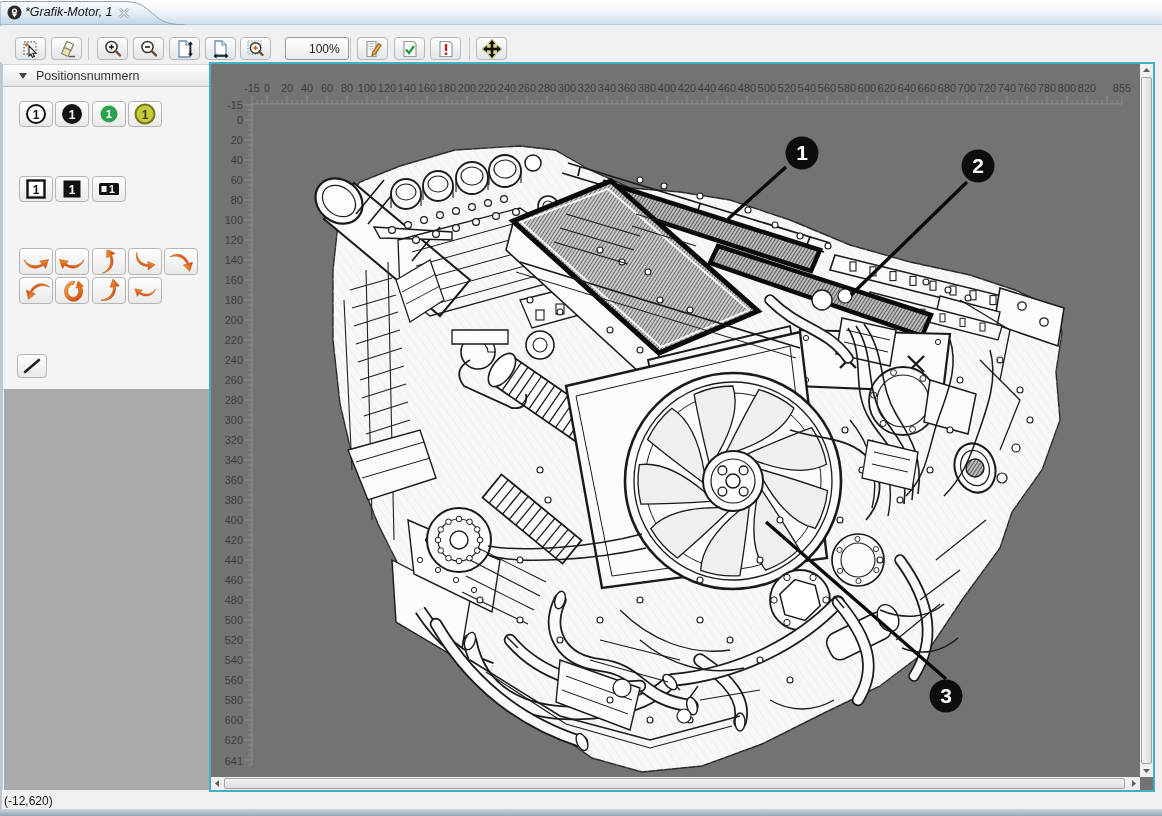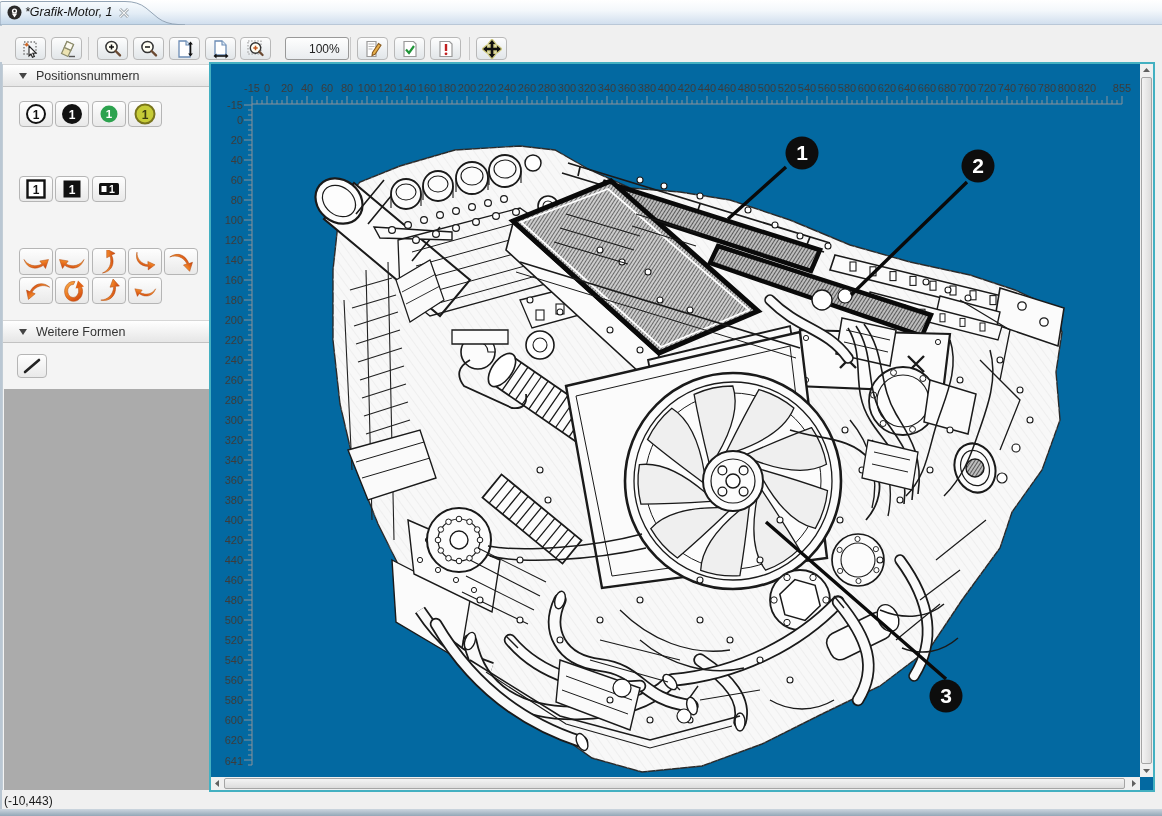--- a/index.html
+++ b/index.html
@@ -23,21 +23,21 @@
   border-right:1px solid #a6a6a6; border-left:1px solid #c2cdd6; }
 .ph { position:absolute; left:0; width:206px; height:23px; background:linear-gradient(#ffffff,#e6e6e6);
   border-top:1px solid #d6d6d6; border-bottom:1px solid #c2c2c2; display:flex; align-items:center; }
 .tri { width:0; height:0; border-left:4.5px solid transparent; border-right:4.5px solid transparent;
   border-top:6px solid #444; margin-left:16px; }
 .phl { font-size:12.5px; color:#333; margin-left:9px; }
 .pb { position:absolute; border:1px solid #b5b5b5; border-radius:4px;
   background:linear-gradient(#fefefe,#e9e9e9); display:flex; align-items:center; justify-content:center; }
 .grayfill { position:absolute; left:1px; top:325px; width:205px; height:401px; background:#ababab; }
 
-.view { position:absolute; left:209px; top:62px; width:946px; height:730px; border:2px solid #43b0c1; background:#0369a1; }
+.view { position:absolute; left:209px; top:62px; width:946px; height:730px; border:2px solid #43b0c1; background:#737373; }
 .rl { font-size:11px; fill:#3c3c3c; font-family:"Liberation Sans",sans-serif; }
 .co { font-size:21px; font-weight:bold; fill:#ffffff; font-family:"Liberation Sans",sans-serif; }
 
 .vsb { position:absolute; right:0; top:0; width:13px; height:713px; background:#f0f0f0; }
 .hsb { position:absolute; left:0; bottom:0; width:929px; height:13px; background:#f0f0f0; }
 .thumbv { position:absolute; left:1px; top:13px; width:11px; height:687px; background:linear-gradient(90deg,#f4f4f4,#dcdcdc); border:1px solid #a5a5a5; border-radius:2px; }
 .thumbh { position:absolute; left:13px; top:1px; width:901px; height:11px; background:linear-gradient(#f4f4f4,#dcdcdc); border:1px solid #a5a5a5; border-radius:2px; }
 
 .status { position:absolute; left:4px; top:794px; font-size:12px; color:#1a1a1a; }
 .bottomedge { position:absolute; left:0; top:809px; width:1162px; height:7px;
@@ -318,24 +318,20 @@
             <linearGradient id="og" x1="0" y1="0" x2="0.6" y2="1">
               <stop offset="0" stop-color="#f9b04d"></stop>
               <stop offset="0.55" stop-color="#ed7d24"></stop>
               <stop offset="1" stop-color="#d44d12"></stop>
             </linearGradient>
           </defs>
           <g transform="scale(-0.85,0.85) translate(-31,2)">
             <path d="M2,9.5 C6,15.5 13,17.5 20,14 L17.8,11 L26.5,9.5 L23.5,18.5 L21.3,15.3 C14,20.5 5,18.5 2,9.5 Z" fill="url(#og)" stroke="#b34a10" stroke-width="0.5"></path>
           </g>
         </svg>
-      </div>
-      <div class="ph" style="top:256px">
-        <span class="tri"></span>
-        <span class="phl">Weitere Formen</span>
       </div>
       <div class="pb" style="left:14px;top:290px;width:30px;height:24px">
         <svg width="24" height="20" viewBox="0 0 24 20">
           <path d="M5,16 L19,4" stroke="#222" stroke-width="2.6" stroke-linecap="round"></path>
         </svg>
       </div>
       <div class="grayfill"></div>
     </div>
 <div class="view">
  <svg width="942" height="726" viewBox="211 64 942 726" style="position:absolute;left:0;top:0">
@@ -733,14 +729,14 @@
  <div class="hsb">
    <svg width="13" height="13" style="position:absolute;left:0">
           <path d="M8,3 L4,6.5 L8,10 Z" fill="#606060"></path>
         </svg>
    <div class="thumbh"></div>
    <svg width="13" height="13" style="position:absolute;right:0">
           <path d="M5,3 L9,6.5 L5,10 Z" fill="#606060"></path>
         </svg>
  </div>
 </div>
-<div class="status">(-10,443)</div>
+<div class="status">(-12,620)</div>
 <div class="bottomedge"></div>
 </div>
 </body></html>

